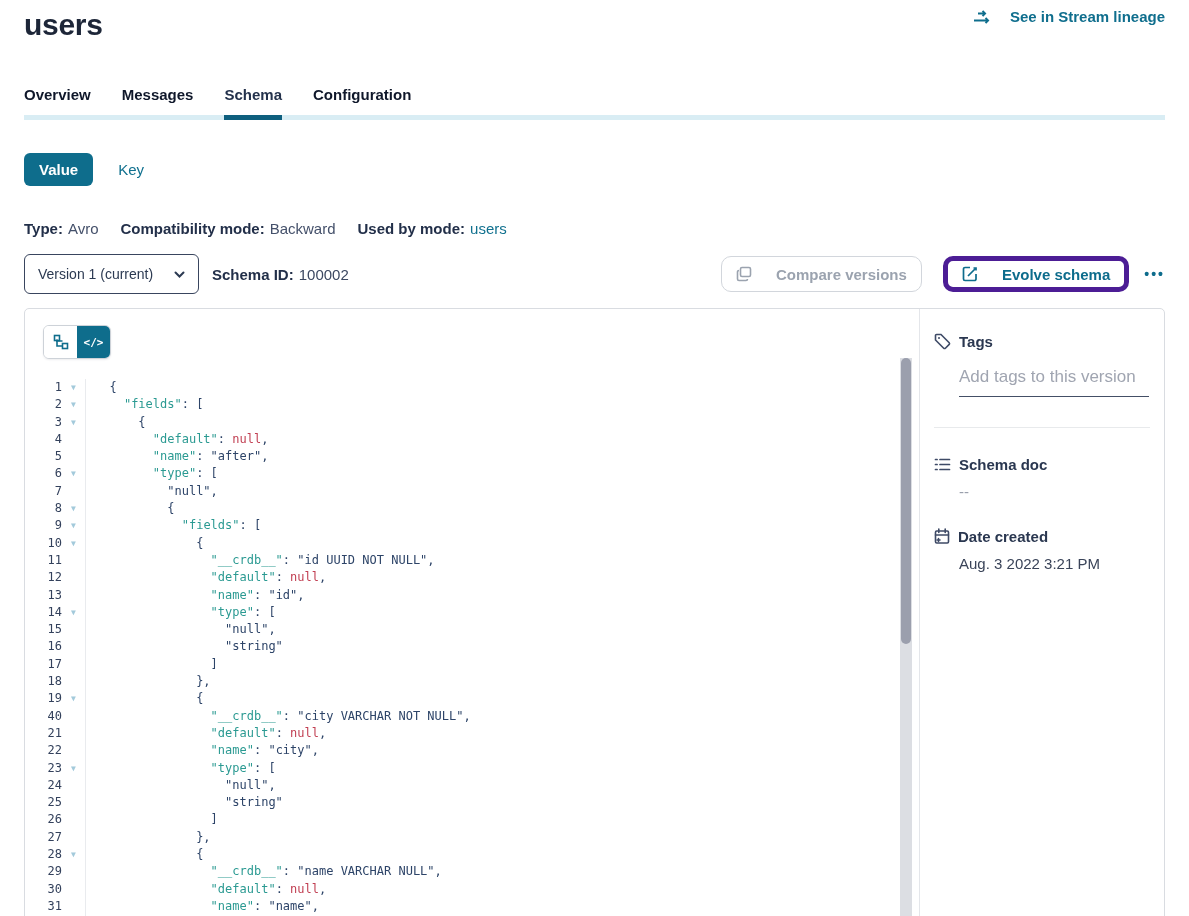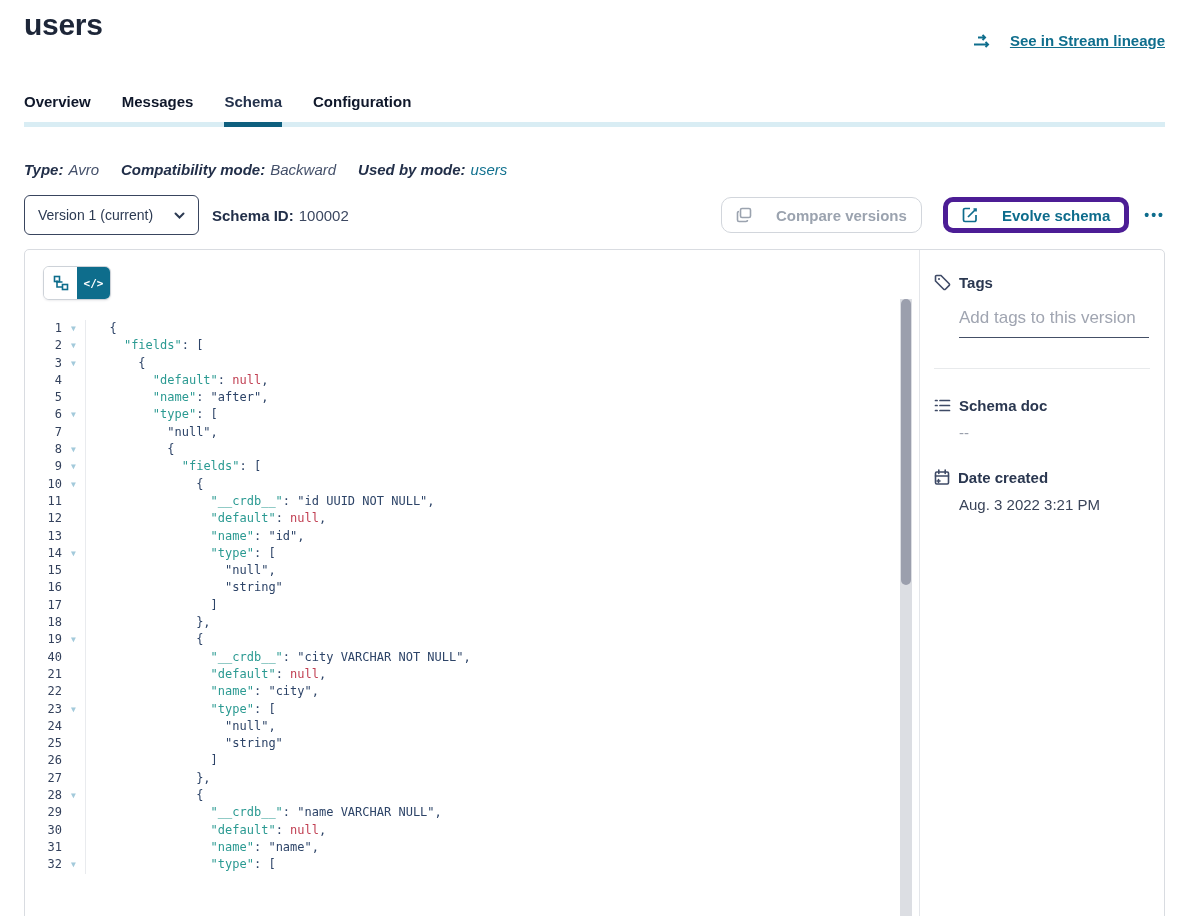--- a/index.html
+++ b/index.html
@@ -4,36 +4,36 @@
 <style>
   * { box-sizing: border-box; margin: 0; padding: 0; }
   html, body { width: 1189px; height: 916px; overflow: hidden; background: #fff;
     font-family: "Liberation Sans", sans-serif; color: #222f49; }
   .page { padding: 0 24px; }
 
   
   .hdr { display: flex; justify-content: space-between; align-items: flex-start; padding-top: 8px; }
   .title { font-size: 30px; font-weight: 700; color: #1d2638; letter-spacing: -0.3px; }
   .lineage { display: flex; align-items: center; gap: 19px; color: #0f6e8d; font-size: 15px;
-    font-weight: 700; margin-top: 24px; cursor: pointer; text-decoration: underline; }
+    font-weight: 700; margin-top: 0; cursor: pointer; }
 
   
   .tabbar { display: flex; gap: 31px; margin-top: 44px; border-bottom: 5px solid #d9edf4; font-size: 15px; }
   .tab { padding-bottom: 12px; margin-bottom: -5px; border-bottom: 5px solid transparent;
     color: #0f172a; font-weight: 600; cursor: pointer; }
   .tab.active { color: #24324c; border-bottom-color: #0e5f7e; }
 
   
   .vk { margin-top: 33px; display: flex; align-items: center; }
   .btn-value { background: #0e6d8c; color: #fff; font-size: 15px; font-weight: 600;
     padding: 8px 15px; border: none; border-radius: 6px; cursor: pointer; }
   .lnk-key { color: #11718f; font-size: 15px; margin-left: 25px; cursor: pointer; }
 
   
-  .meta { margin-top: 34px; font-size: 15px; display: flex; font-style: italic; }
+  .meta { margin-top: 34px; font-size: 15px; display: flex; }
   .meta .grp { margin-right: 22px; }
   .meta b { color: #222f49; font-weight: 700; }
   .meta .val { color: #44506a; margin-left: 5px; }
   .meta .lnk { color: #11718f; margin-left: 5px; cursor: pointer; }
 
   
   .vbar { margin-top: 17px; display: flex; align-items: center; }
   .select { width: 175px; height: 40px; border: 1px solid #39455e; border-radius: 6px;
     display: flex; align-items: center; justify-content: space-between; padding: 0 13px;
     font-size: 14px; color: #2c3a52; cursor: pointer; background: #fff; }
@@ -106,20 +106,24 @@
     </div>
   </div>
 
   <div class="tabbar">
       <div class="tab">Overview</div>
       <div class="tab">Messages</div>
       <div class="tab active">Schema</div>
       <div class="tab">Configuration</div>
     </div>
 
+  <div class="vk">
+    <button class="btn-value">Value</button>
+    <span class="lnk-key">Key</span>
+  </div>
 
   <div class="meta">
     <span class="grp">
       <b>Type:</b><span class="val">Avro</span>
     </span>
     <span class="grp">
       <b>Compatibility mode:</b><span class="val">Backward</span>
     </span>
     <span class="grp">
       <b>Used by mode:</b><span class="lnk">users</span>

